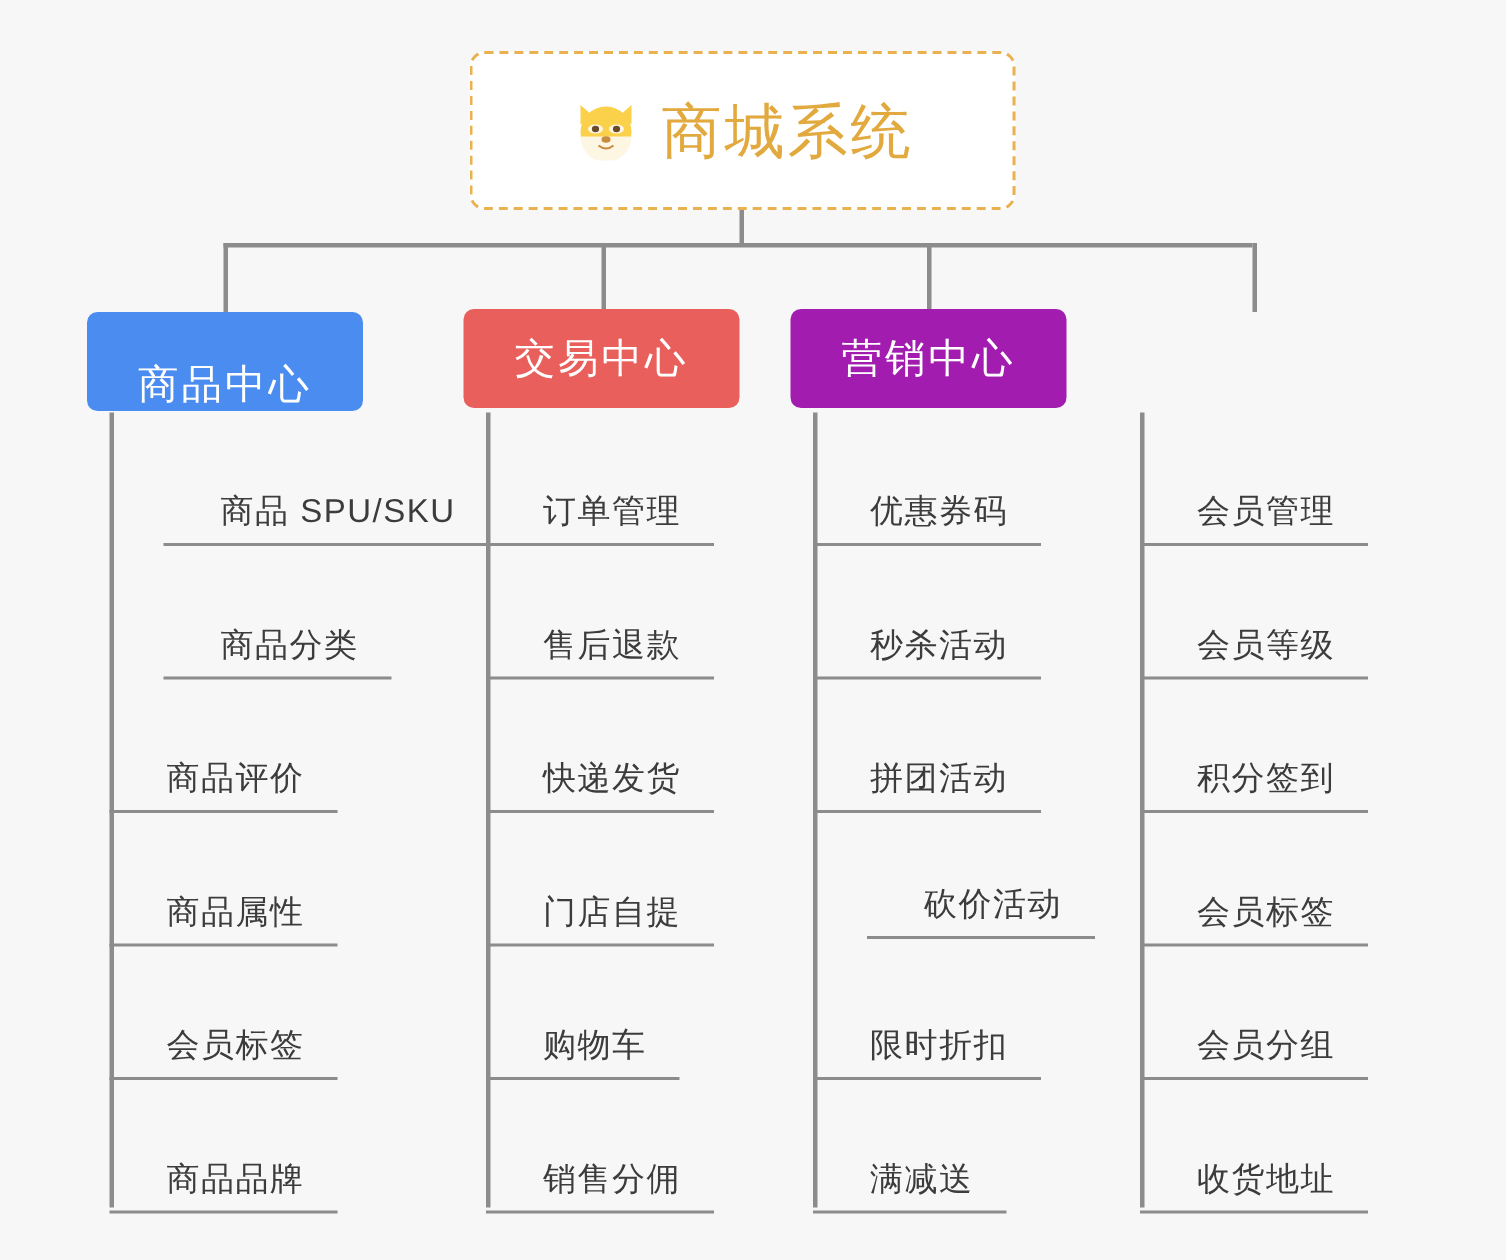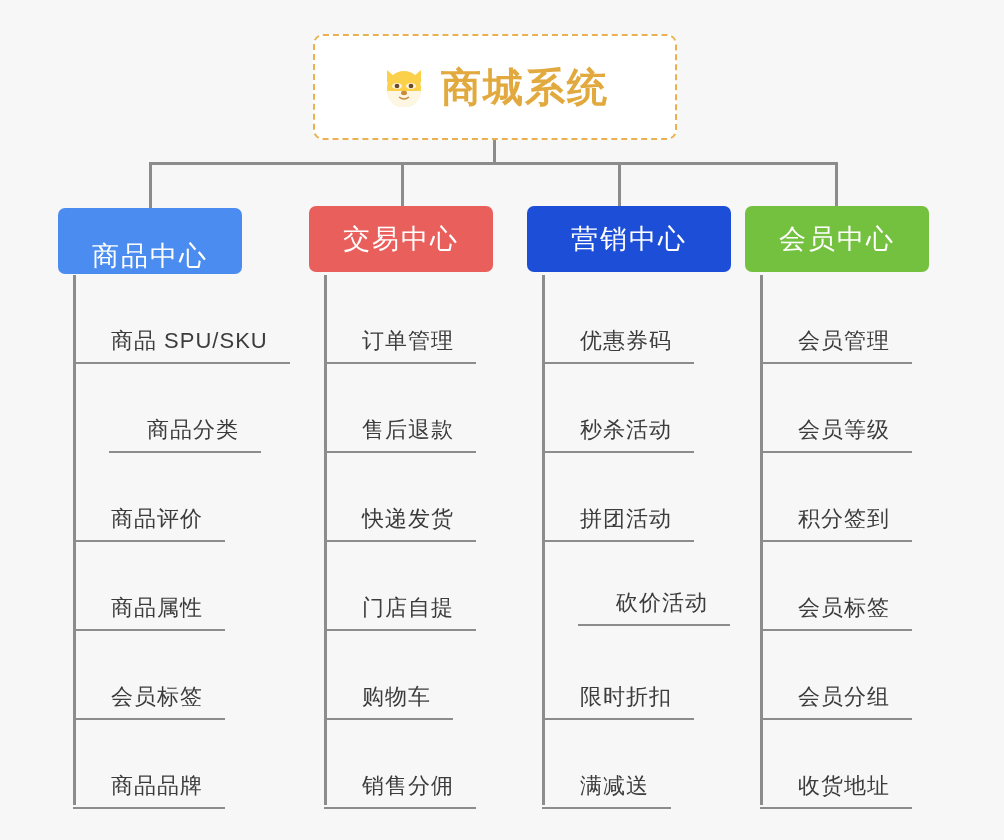--- a/index.html
+++ b/index.html
@@ -48,21 +48,21 @@
   
   .dogface {
     position: absolute;
     left: 2px; top: 3px;
     width: 42px; height: 40px;
   }
   .root-title {
     font-size: 40px;
     color: #e2a93e;
     letter-spacing: 2px;
-    font-weight: 700;
+    font-weight: 400;
     white-space: nowrap;
   }
 
   
   .conn {
     position: absolute;
     background: #8c8c8c;
   }
   .conn-v { width: 3px; }
   .conn-h { height: 3px; }
@@ -144,30 +144,27 @@
   <div class="conn conn-v" style="left:401px; top:162px; height:46px;"></div>
   <div class="conn conn-v" style="left:618px; top:162px; height:46px;"></div>
   <div class="conn conn-v" style="left:835px; top:162px; height:46px;"></div>
 
   <div class="cat-box" style="left:58px; top:208px; width:184px; background:#4a8cf0;align-items:flex-end;">
     <span>商品中心</span>
   </div>
   <div class="cat-box" style="left:309px; top:206px; width:184px; background:#e95f5c;">
     <span>交易中心</span>
   </div>
-  <div class="cat-box" style="left:527px; top:206px; width:204px; background:#1d4ed8;">
+  <div class="cat-box" style="left:527px; top:206px; width:184px; background:#a21caf;">
     <span>营销中心</span>
   </div>
-  <div class="cat-box" style="left:745px; top:206px; width:184px; background:#73c13e;">
-    <span>会员中心</span>
-  </div>
 
   <div class="branch" style="left:73px;">
     <div class="branch-spine" style="height:530px;"></div>
-    <div class="leaf" style="top:0px;">
+    <div class="leaf" style="top:0px;padding-left:36px;">
       <span class="leaf-inner">商品 SPU/SKU</span>
     </div>
     <div class="leaf" style="top:89px;padding-left:36px;">
       <span class="leaf-inner">商品分类</span>
     </div>
     <div class="leaf" style="top:178px;">
       <span class="leaf-inner">商品评价</span>
     </div>
     <div class="leaf" style="top:267px;">
       <span class="leaf-inner">商品属性</span>

